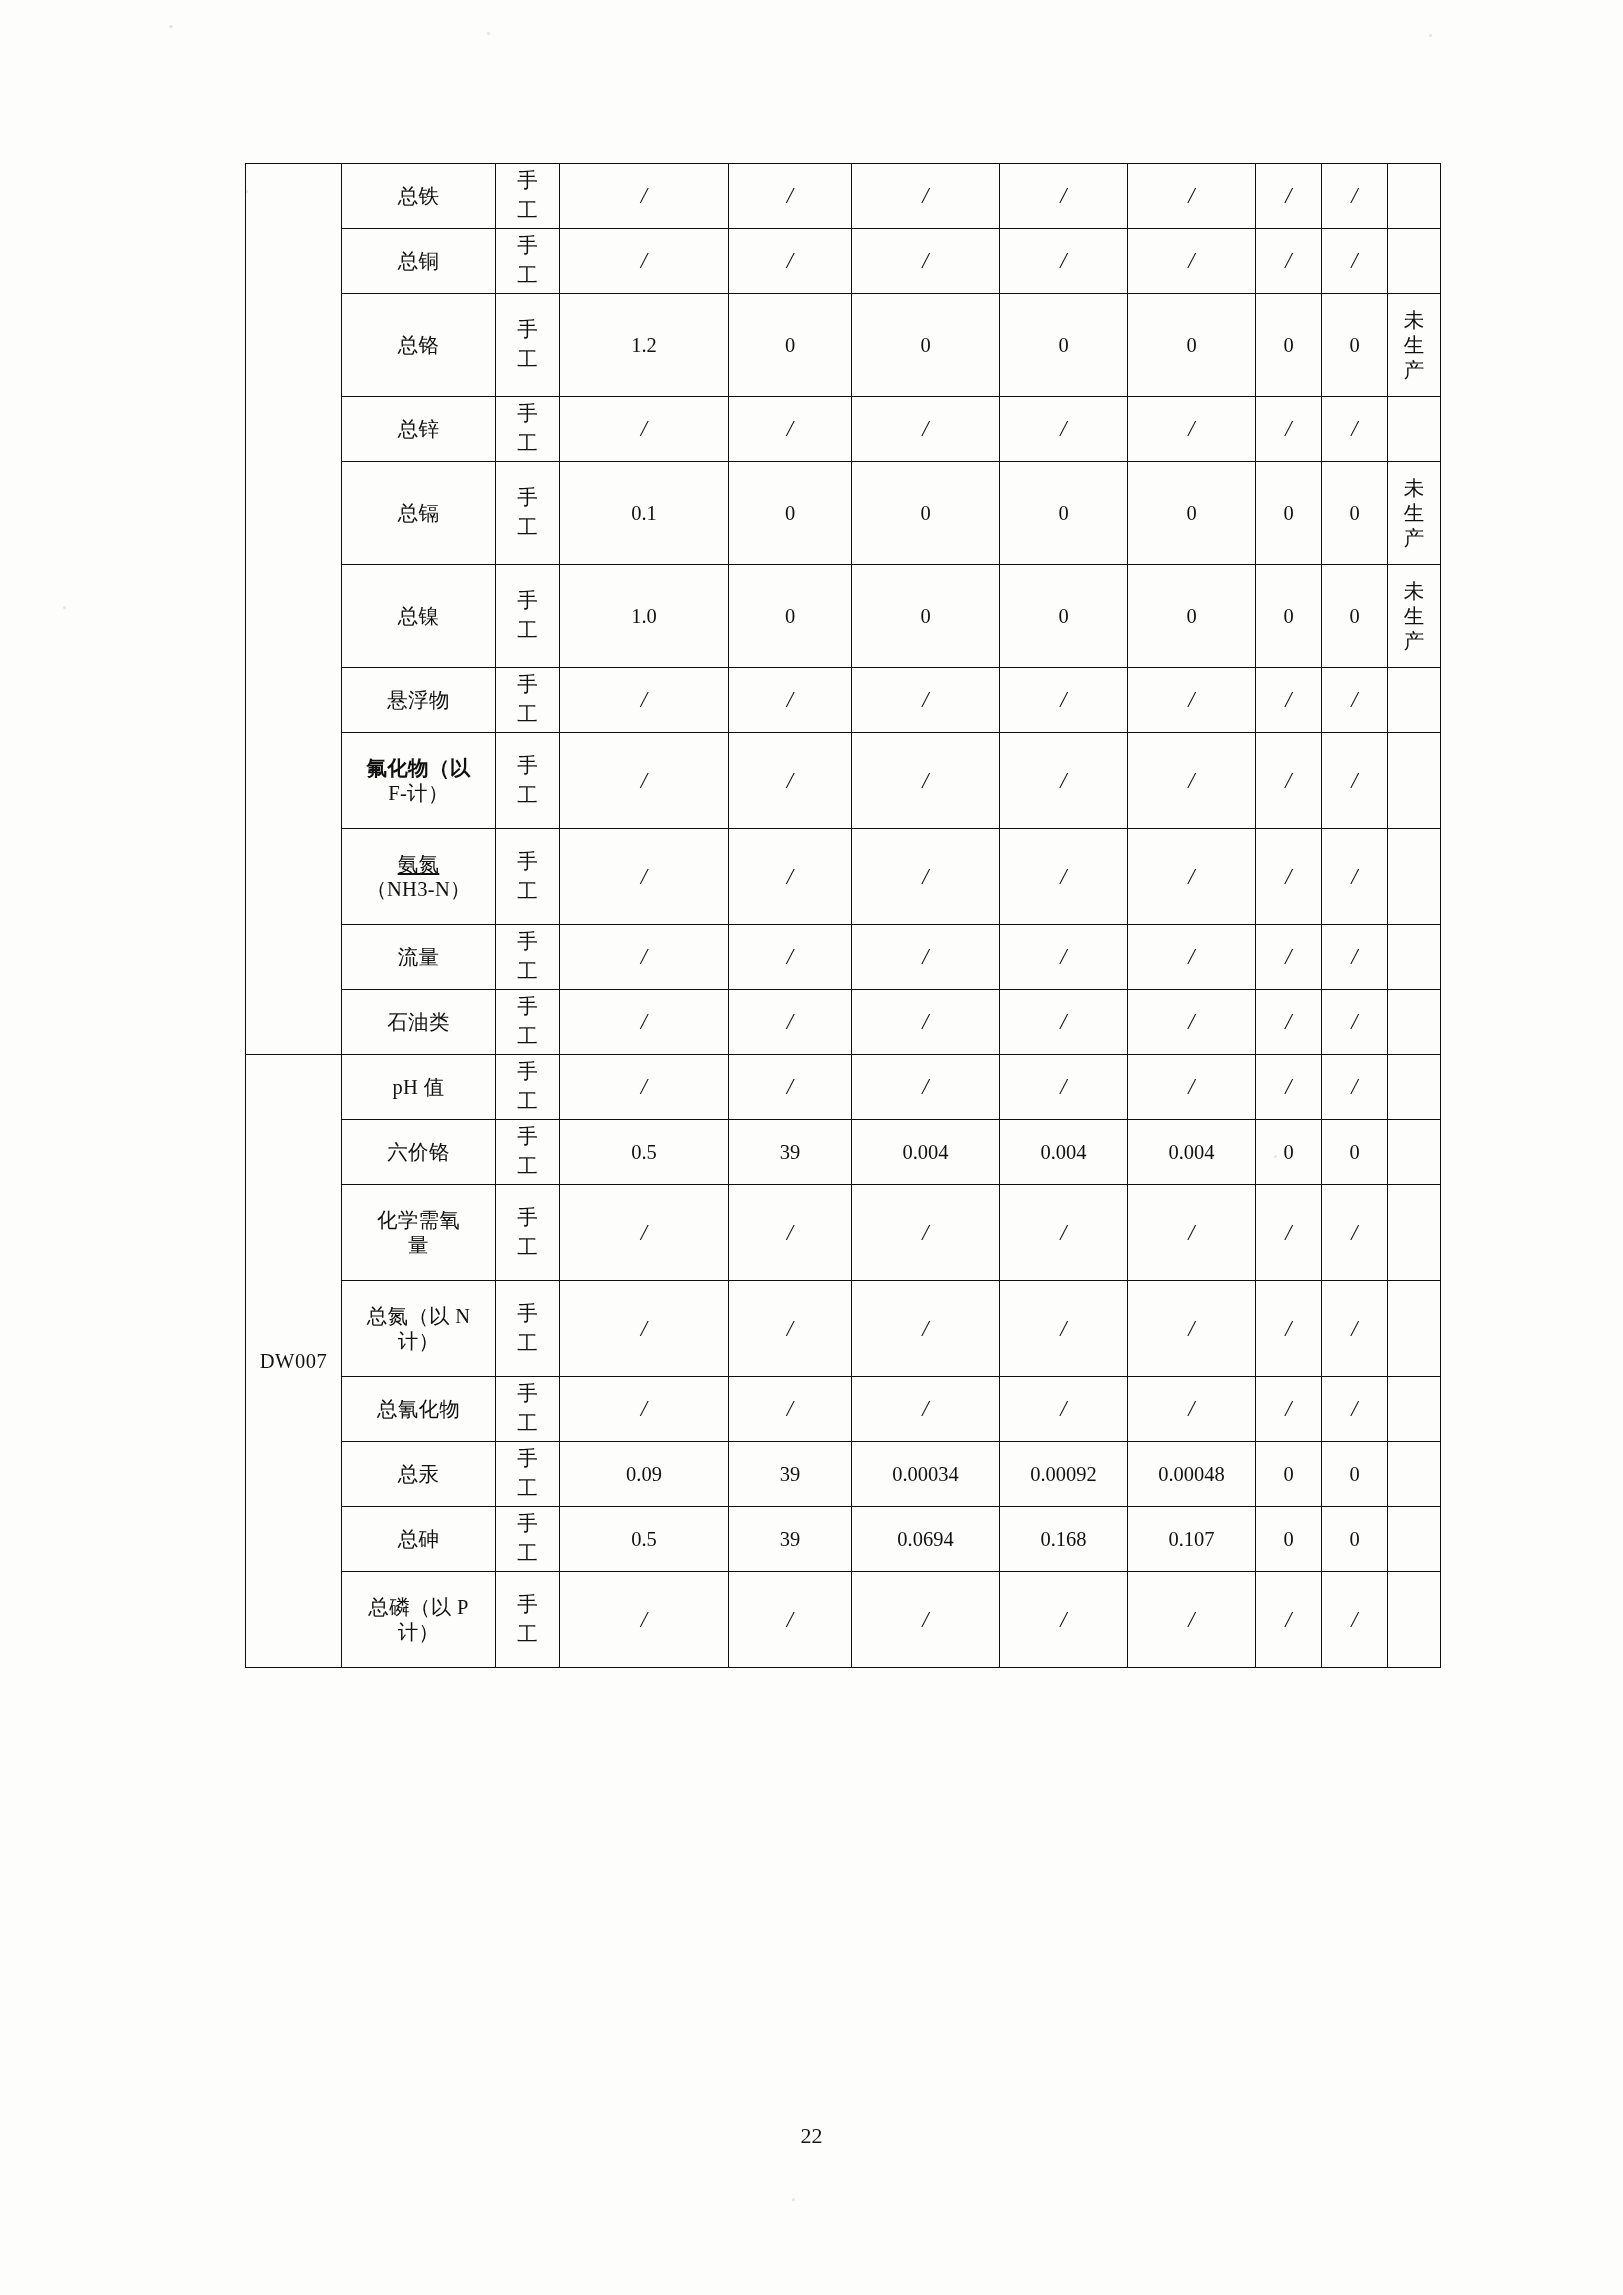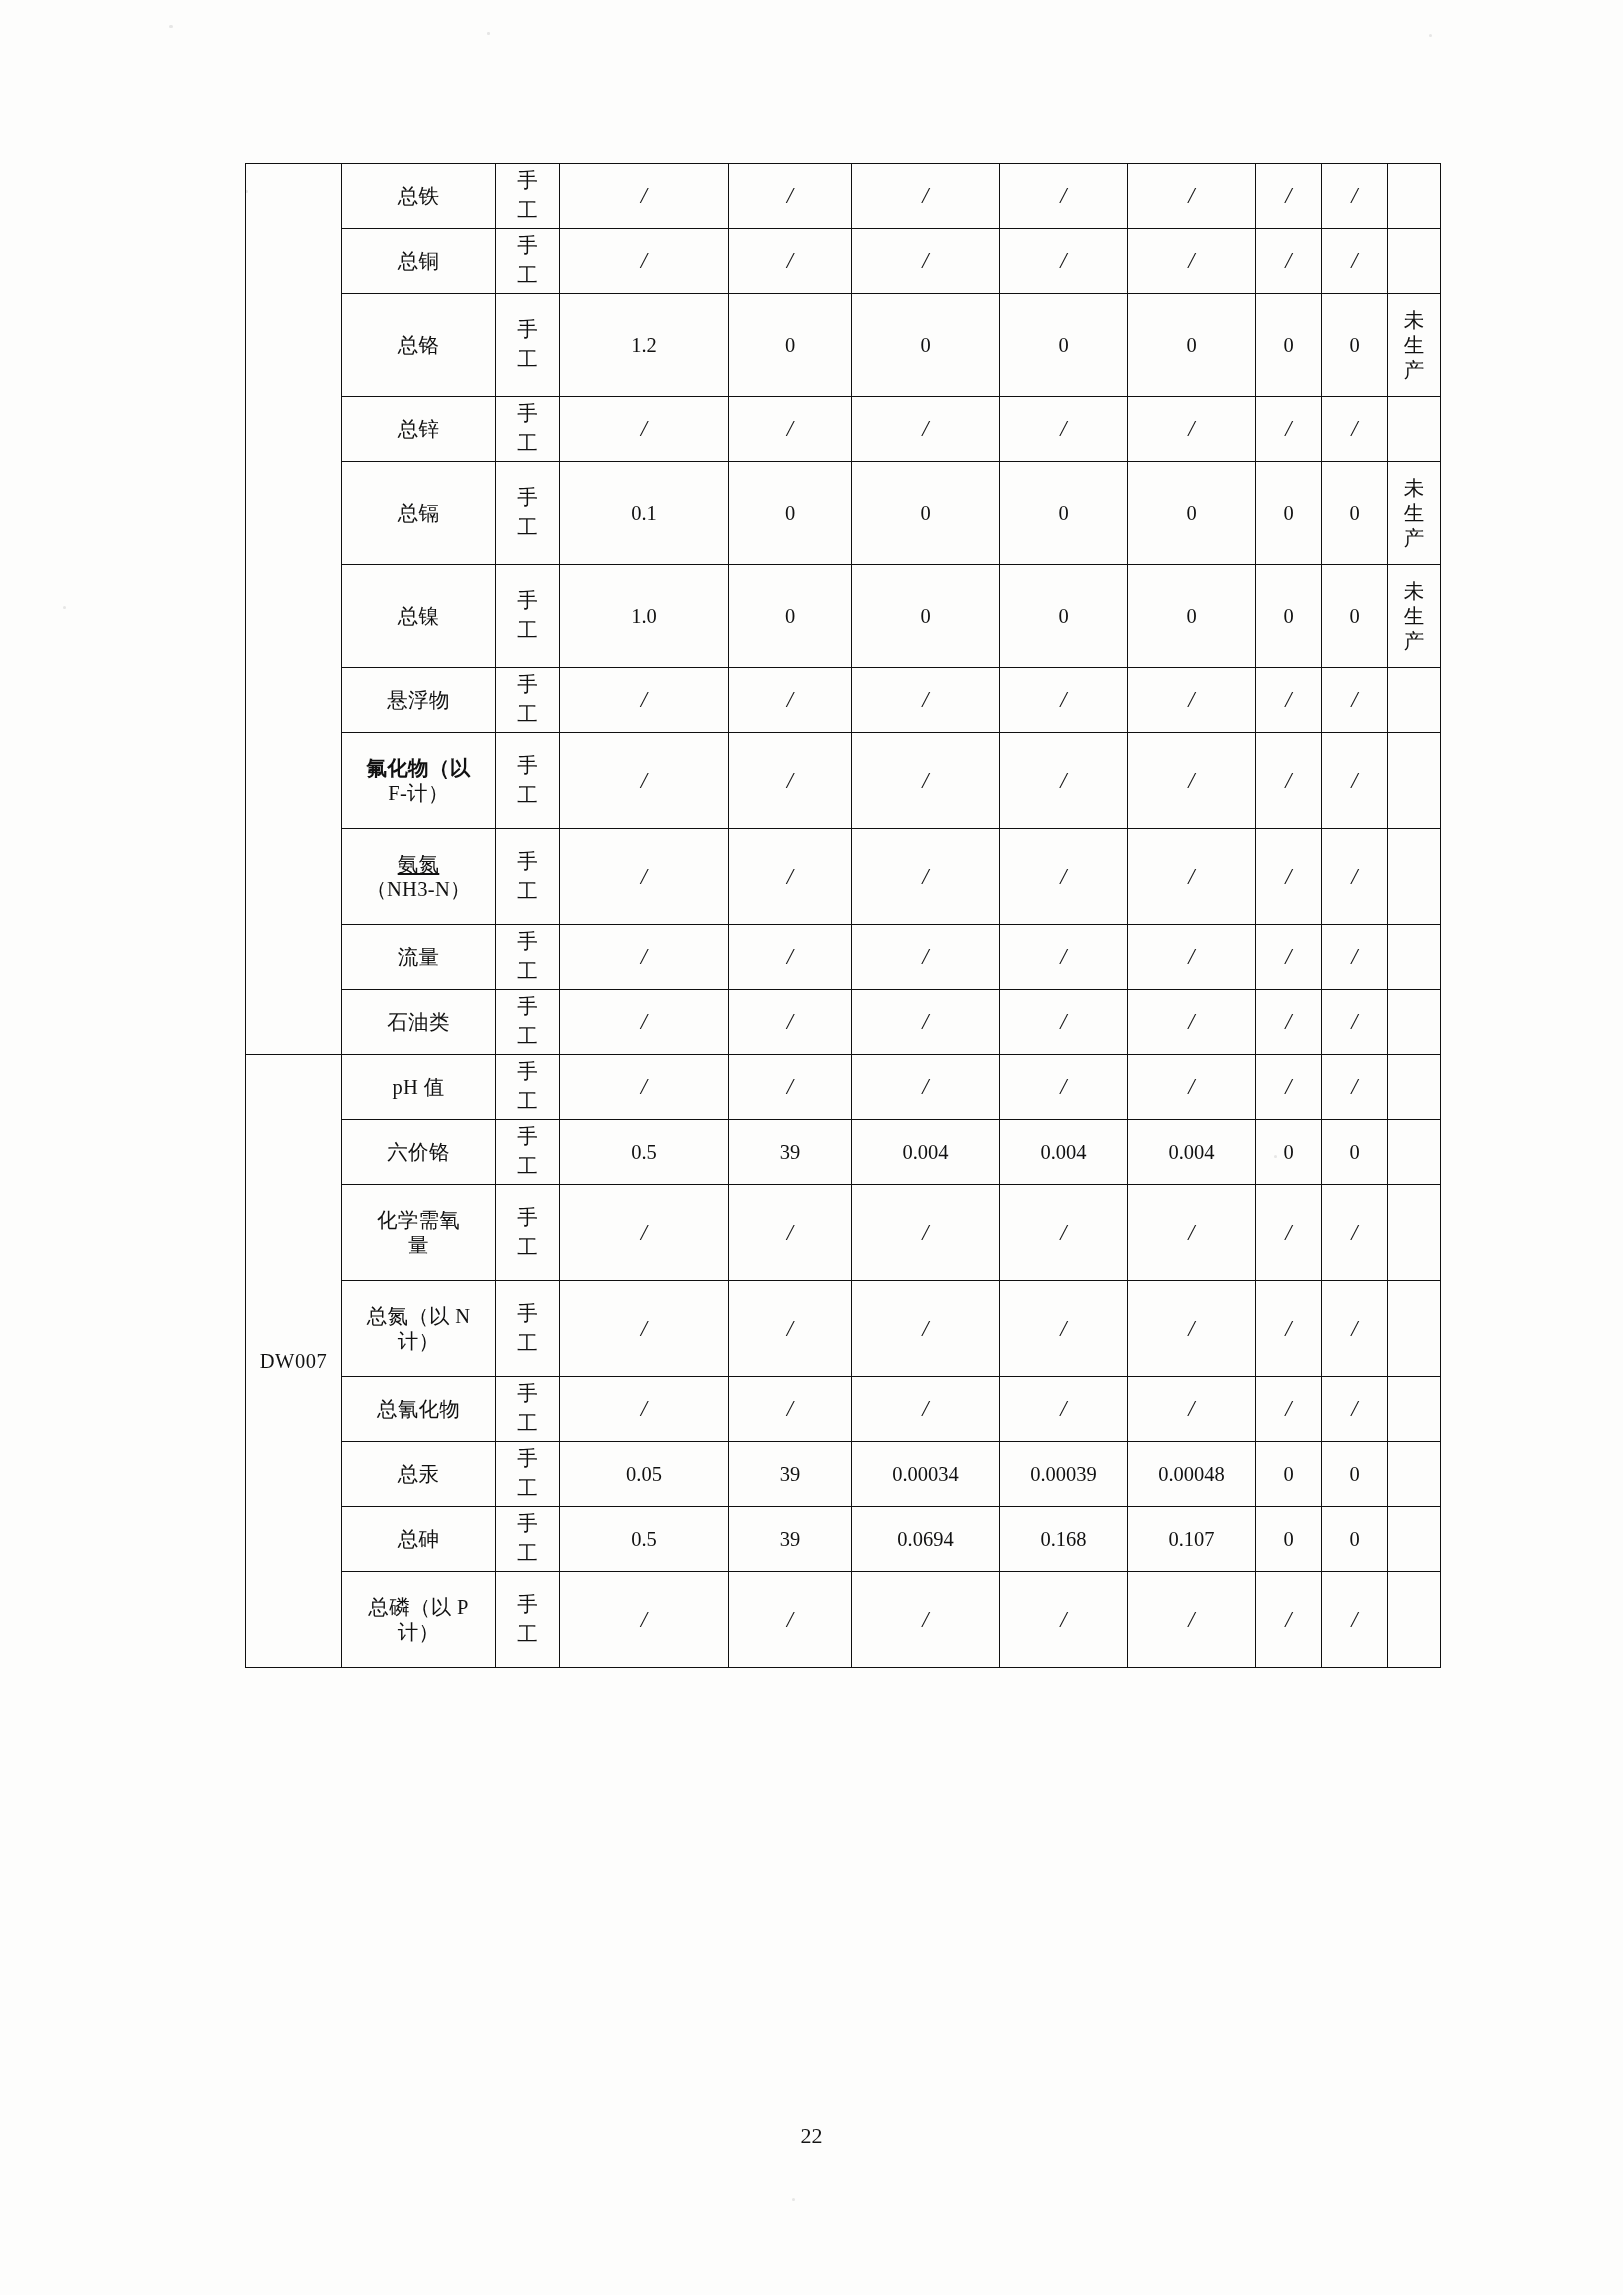--- a/index.html
+++ b/index.html
@@ -446,24 +446,24 @@
           <td class="note-cell"></td>
         </tr>
         <tr class="r-short">
           <td class="name-cell">
             <span style="display: block;">总汞</span>
           </td>
           <td class="method-cell">
             <span class="vert">手</span>
             <span class="vert">工</span>
           </td>
-          <td class="value-cell">0.05</td>
+          <td class="value-cell">0.09</td>
           <td class="value-cell">39</td>
           <td class="value-cell">0.00034</td>
-          <td class="value-cell">0.00039</td>
+          <td class="value-cell">0.00092</td>
           <td class="value-cell">0.00048</td>
           <td class="value-cell">0</td>
           <td class="value-cell">0</td>
           <td class="note-cell"></td>
         </tr>
         <tr class="r-short">
           <td class="name-cell">
             <span style="display: block;">总砷</span>
           </td>
           <td class="method-cell">

